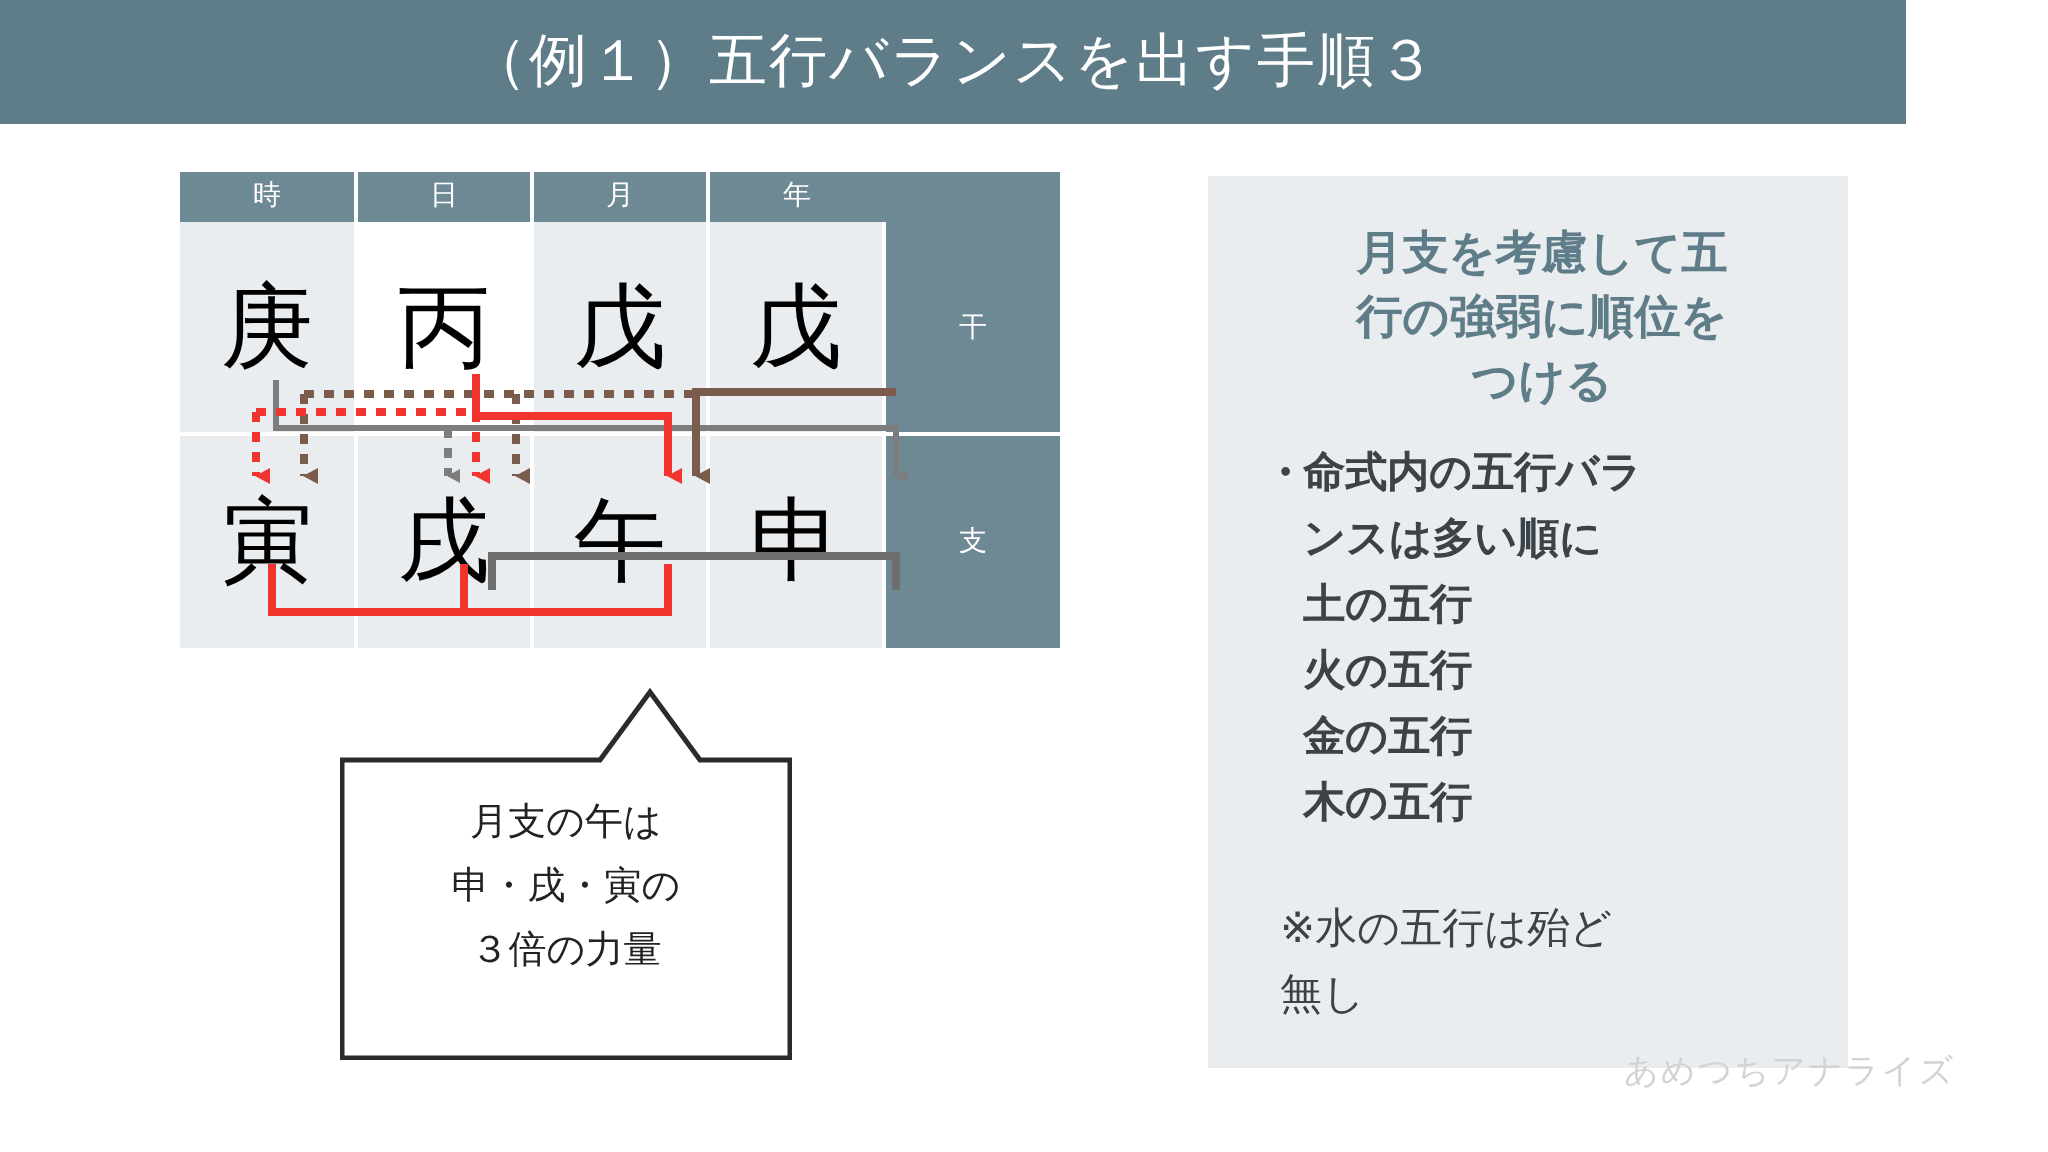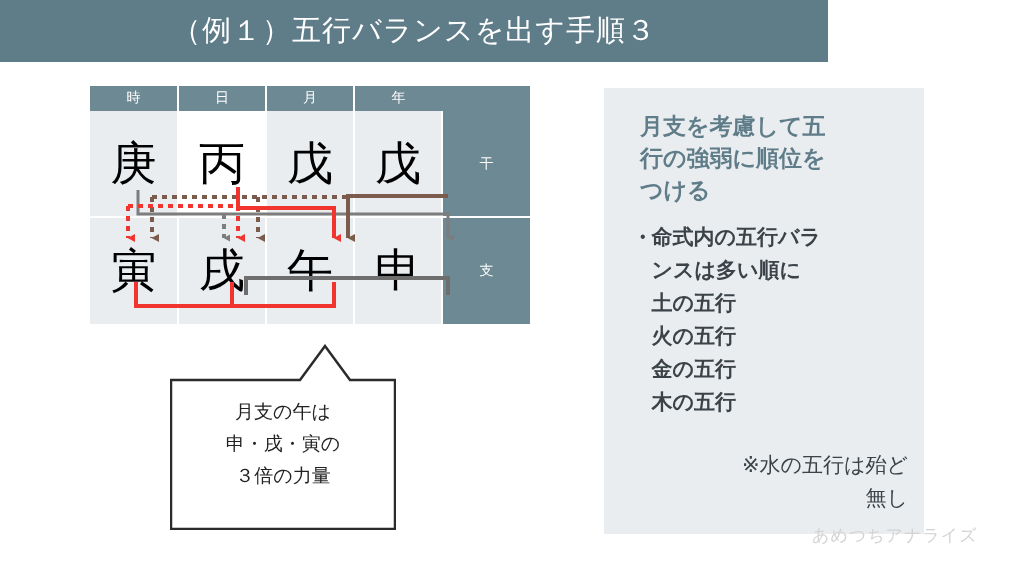--- a/index.html
+++ b/index.html
@@ -12,21 +12,21 @@
     height: 576px;
     position: relative;
     overflow: hidden;
     font-family: "Liberation Sans", "DejaVu Sans", sans-serif;
   }
 
   
   #title-bar {
     position: absolute;
     left: 0; top: 0;
-    width: 828px;
+    width: 953px;
     height: 62px;
     background: #5f7c89;
     display: flex;
     align-items: center;
     justify-content: center;
   }
   #title-text {
     color: #ffffff;
     font-size: 29px;
     letter-spacing: 1px;
@@ -126,20 +126,21 @@
   #panel-heading {
     position: absolute;
     left: 36px;
     top: 22px;
     width: 262px;
     font-size: 23px;
     line-height: 32px;
     font-weight: bold;
     color: #5f7c89;
     white-space: pre-line;
+    text-align: center;
   }
   #panel-body {
     position: absolute;
     left: 36px;
     top: 132px;
     width: 268px;
     font-size: 21px;
     line-height: 33px;
     color: #3b4348;
   }
@@ -150,21 +151,20 @@
   .bullet-dot {
     font-size: 16px;
     line-height: 33px;
     margin-right: 6px;
     color: #3b4348;
   }
   #panel-bullet-text { white-space: pre-line; flex: 1; font-weight: bold; }
   #panel-note {
     margin-top: 30px;
     white-space: pre-line;
-    text-align: right;
   }
 
   
   #watermark {
     position: absolute;
     left: 812px;
     top: 524px;
     font-size: 17px;
     color: #d3d3d3;
     letter-spacing: 1px;

